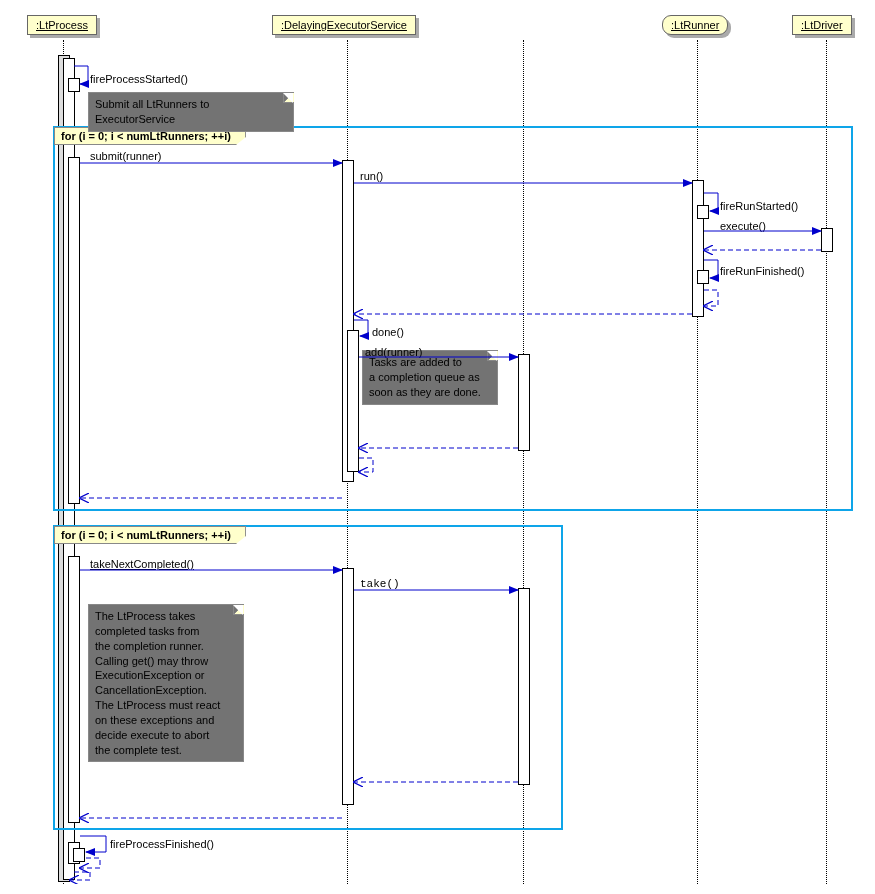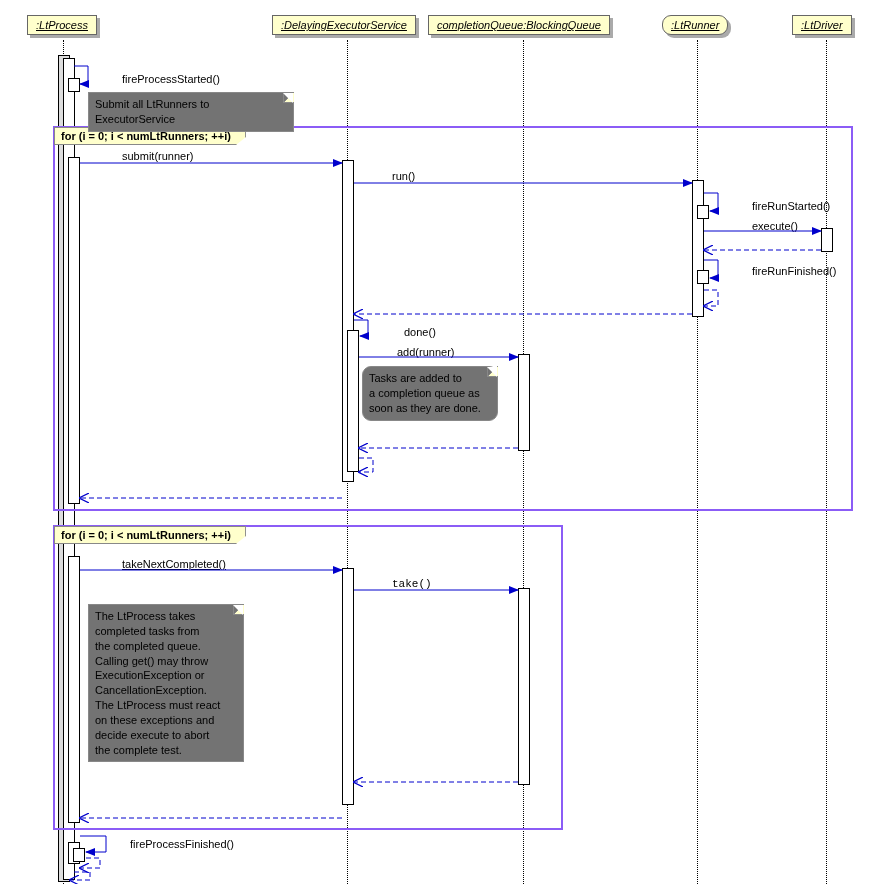--- a/index.html
+++ b/index.html
@@ -18,40 +18,39 @@
   .participant {
     position: absolute;
     top: 5px;
     background: #FFFFCC;
     border: 1px solid #666;
     box-shadow: 3px 3px 0 #aaa;
     padding: 3px 8px;
     text-align: center;
     white-space: nowrap;
   }
-  .participant span { text-decoration: underline; font-style: italic; }
+  .participant span { text-decoration: underline; }
   .lifeline {
     position: absolute;
     top: 30px;
     bottom: 0;
     border-left: 1px dotted #000;
   }
   .activation {
     position: absolute;
     width: 10px;
     background: #fff;
     border: 1px solid #000;
   }
   .activation.gray { background: #ddd; }
   .msg-label {
     position: absolute;
     font-size: 11px;
     color: #000;
     white-space: nowrap;
-    padding-left: 32px;
   }
   .note {
     position: absolute;
     background: #737373;
     border: 1px solid #888;
     padding: 4px 6px;
     font-size: 11px;
     line-height: 1.35;
   }
   .note::after {
@@ -66,21 +65,21 @@
     content: "";
     position: absolute;
     top: -1px; right: -1px;
     width: 10px; height: 10px;
     background: linear-gradient(135deg, transparent 49%, #888 50%, #FFFFCC 52%);
     border-bottom: 1px solid #888;
     border-left: 1px solid #888;
   }
   .frame {
     position: absolute;
-    border: 2px solid #8b5cf6;
+    border: 2px solid #0ea5e9;
     box-sizing: border-box;
     text-align: center;
   }
   .frame-label {
     position: absolute;
     top: -1px; left: -1px;
     background: #FFFFCC;
     border: 1px solid #888;
     padding: 2px 14px 2px 6px;
     font-size: 11px;
@@ -94,21 +93,20 @@
     pointer-events: none;
   }
 </style>
 </head>
 <body>
 
 <div class="diagram">
 
   <div class="participant" style="left:17px;"><span>:LtProcess</span></div>
   <div class="participant" style="left:262px;text-align:center;"><span>:DelayingExecutorService</span></div>
-  <div class="participant" style="left:418px;"><span>completionQueue:BlockingQueue</span></div>
   <div class="participant" style="left:652px;border-radius:9px;"><span>:LtRunner</span></div>
   <div class="participant" style="left:782px;"><span>:LtDriver</span></div>
 
   <div class="lifeline" style="left:53px;"></div>
   <div class="lifeline" style="left:337px;"></div>
   <div class="lifeline" style="left:513px;"></div>
   <div class="lifeline" style="left:687px;"></div>
   <div class="lifeline" style="left:816px;"></div>
 
   <div class="activation gray" style="left:48px; top:45px; height:825px;"></div>
@@ -135,49 +133,49 @@
   <div class="activation" style="left:58px; top:546px; height:265px;"></div>
   <div class="activation" style="left:332px; top:558px; height:235px;"></div>
   <div class="activation" style="left:508px; top:578px; height:195px;"></div>
 
   <div class="activation" style="left:58px; top:832px; height:20px;"></div>
   <div class="activation" style="left:63px; top:838px; height:12px;"></div>
 
   <div class="note" style="left:78px; top:82px; width:192px;">
     <span>Submit all LtRunners to ExecutorService</span>
   </div>
-  <div class="note" style="left:352px; top:356px; width:122px;border-radius:9px;">
+  <div class="note" style="left:352px; top:340px; width:122px;">
     <span>Tasks are added to</span><br>
     <span>a completion queue as</span><br>
     <span>soon as they are done.</span>
   </div>
   <div class="note" style="left:78px; top:594px; width:142px;">
     <span>The LtProcess takes</span><br>
     <span>completed tasks from</span><br>
-    <span>the completed queue.</span><br>
+    <span>the completion runner.</span><br>
     <span>Calling get() may throw</span><br>
     <span>ExecutionException or</span><br>
     <span>CancellationException.</span><br>
     <span>The LtProcess must react</span><br>
     <span>on these exceptions and</span><br>
     <span>decide execute to abort</span><br>
     <span>the complete test.</span>
   </div>
 
   <div class="msg-label" style="left:80px; top:63px;">fireProcessStarted()</div>
   <div class="msg-label" style="left:80px; top:140px;">submit(runner)</div>
   <div class="msg-label" style="left:350px; top:160px;">run()</div>
   <div class="msg-label" style="left:710px; top:190px;">fireRunStarted()</div>
   <div class="msg-label" style="left:710px; top:210px;">execute()</div>
   <div class="msg-label" style="left:710px; top:255px;">fireRunFinished()</div>
   <div class="msg-label" style="left:362px; top:316px;">done()</div>
   <div class="msg-label" style="left:355px; top:336px;text-align:center;">add(runner)</div>
   <div class="msg-label" style="left:80px; top:548px;text-decoration:underline;">takeNextCompleted()</div>
   <div class="msg-label" style="left:350px; top:568px;font-family:Liberation Mono, monospace;">take()</div>
-  <div class="msg-label" style="left:88px; top:828px;text-align:right;">fireProcessFinished()</div>
+  <div class="msg-label" style="left:100px; top:828px;text-align:right;">fireProcessFinished()</div>
 
   <svg class="arrows">
     <defs>
       <marker id="solidhead" markerWidth="10" markerHeight="8" refX="9" refY="4" orient="auto">
         <path d="M0,0 L10,4 L0,8 Z" fill="#0000cc"></path>
       </marker>
       <marker id="openhead" markerWidth="10" markerHeight="10" refX="9" refY="5" orient="auto">
         <path d="M0,0 L10,5 L0,10" fill="none" stroke="#0000cc" stroke-width="1.2"></path>
       </marker>
     </defs>

